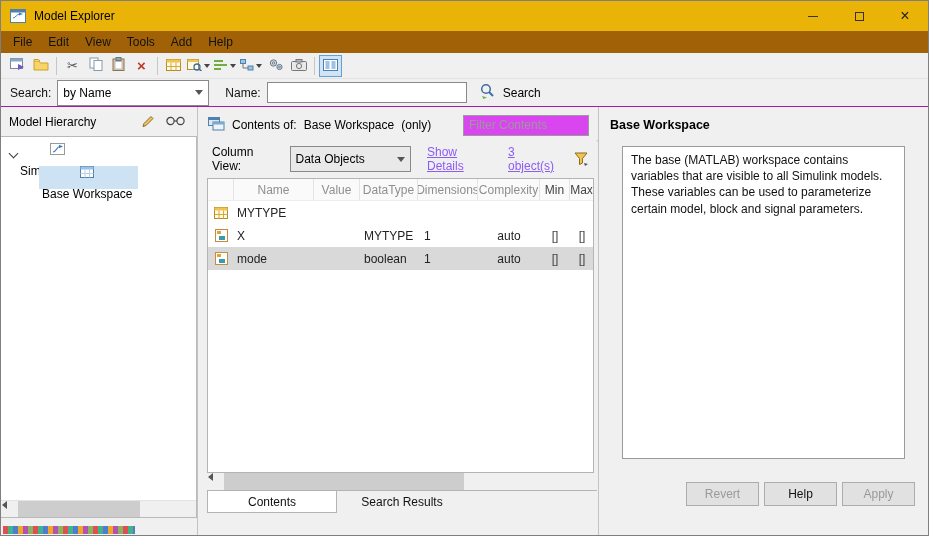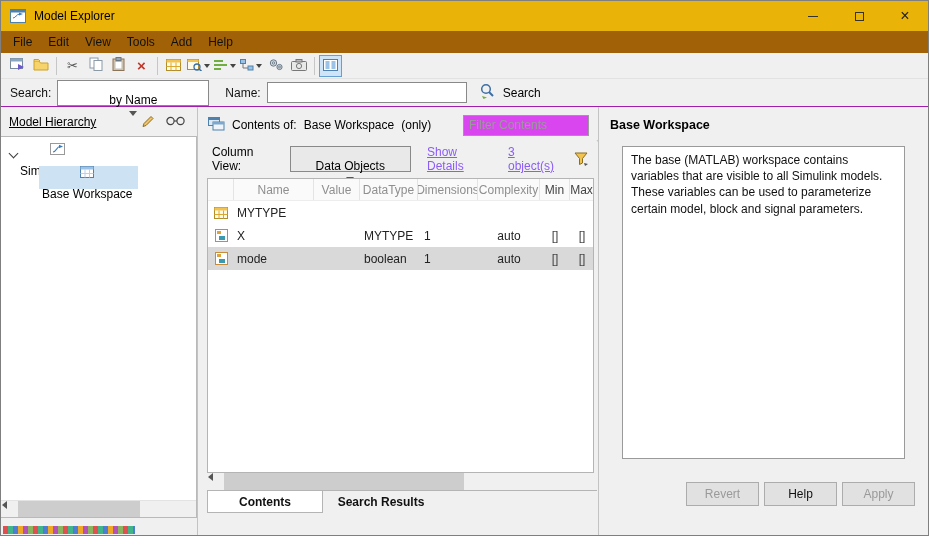--- a/index.html
+++ b/index.html
@@ -27,33 +27,33 @@
   .tbtn.active { background:#cfe4f7; border:1px solid #66a0d2; }
   .tsep { width:1px; height:18px; background:#c6c6c6; margin:0 4px; }
   .dd-caret { width:0; height:0; border:3px solid transparent; border-top:4px solid #444; margin-left:2px; margin-top:4px; }
   .glyph { font-size:13px; color:#555; line-height:1; }
   .glyph.red { color:#c0392b; font-size:15px; font-weight:bold; }
 
   
   .searchbar { position:absolute; top:78px; left:0; right:0; height:28px; display:flex; align-items:center; border-bottom:1px solid #a21caf; background:#f0f0f0; font-size:12px; }
   .lbl { color:#111; }
   .searchbar .lbl.first { margin-left:9px; }
-  .combo { display:flex; align-items:center; justify-content:space-between; background:#fff; border:1px solid #898989; height:21px; padding:12px 5px; font-size:12px;flex-direction:column; }
+  .combo { display:flex; align-items:center; justify-content:space-between; background:#fff; border:1px solid #898989; height:21px; padding:12px 5px; font-size:12px; }
   .combo.byname { width:152px; margin-left:6px; }
   .dd-arrow { width:0; height:0; border:4px solid transparent; border-top:5px solid #555; margin-top:4px; }
   .name-lbl { margin-left:16px; }
   .name-input { width:200px; height:21px; border:1px solid #898989; margin-left:6px; font-size:12px; padding:0 4px; background:#fff; }
   .search-btn { display:flex; align-items:center; margin-left:12px; gap:7px;text-align:center; }
 
   
   .main { position:absolute; top:106px; left:0; right:0; bottom:0; }
 
   
   .left { position:absolute; left:0; top:0; width:197px; bottom:0; border-right:1px solid #c3c3c3; }
-  .left-header { height:30px; display:flex; align-items:center; font-size:12px; padding-left:8px;text-decoration:underline; }
+  .left-header { height:30px; display:flex; align-items:center; font-size:12px; padding-left:8px; }
   .left-tools { margin-left:auto; display:flex; gap:11px; padding-right:12px; align-items:center; }
   .tree { position:absolute; top:29px; left:0; width:196px; height:382px; background:#fff; border:1px solid #b9b9b9; border-left:none; }
   .tree-row { height:23px; display:flex; align-items:center; font-size:12px; white-space:nowrap; }
   .tree-pad { padding-top:6px; }
   .chev { width:7px; height:7px; border-right:1px solid #3c3c3c; border-bottom:1px solid #3c3c3c; display:inline-block; flex:none; }
   .chev.down { transform:rotate(45deg); margin-top:-3px; }
   .chev.right { transform:rotate(-45deg); }
   .titem { display:flex; align-items:center; height:100%; padding:0 5px 0 3px; gap:6px;flex-direction:column; }
   .titem.selected { background:#cde2f3; }
   .hscroll { position:absolute; left:0; right:0; bottom:0; height:17px; background:#f0f0f0; display:flex; border-top:1px solid #e3e3e3; }
@@ -88,21 +88,21 @@
   .trow:not(.thead) .c-dt { padding-left:4px; }
   .c-dim  { width:60px; }
   .trow:not(.thead) .c-dim { padding-left:6px; }
   .c-cplx { width:62px; text-align:center; }
   .c-min  { width:30px; text-align:center; color:#444; }
   .c-max  { width:24px; text-align:center; color:#444; }
   .trow.selected { background:#d9d9d9; }
 
   .mid-hscroll { position:absolute; left:5px; width:387px; bottom:45px; height:17px; display:flex; background:#f0f0f0; }
   .tabs { position:absolute; left:5px; right:0; bottom:22px; height:23px; border-top:1px solid #b4b4b4; display:flex; font-size:12px; }
-  .tab { width:116px; display:flex; align-items:center; justify-content:center; color:#111;font-weight:bold; }
+  .tab { width:130px; display:flex; align-items:center; justify-content:center; color:#111; }
   .tab.active { background:#fff; border:1px solid #b4b4b4; border-top:none; margin-top:0; }
 
   
   .right { position:absolute; left:597px; right:0; top:0; bottom:0; border-left:1px solid #c3c3c3; background:#f0f0f0; }
   .right-title { font-size:12.5px; font-weight:bold; margin:11px 0 0 11px; color:#000; }
   .desc-box { position:absolute; top:39px; left:23px; right:23px; height:313px; background:#fff; border:1px solid #9a9a9a; padding:5px 8px; font-size:12px; line-height:1.35; color:#111; }
   .btn-row { position:absolute; bottom:29px; right:13px; display:flex; gap:5px; }
   .btn { width:73px; height:24px; background:#e1e1e1; border:1px solid #acacac; display:flex; align-items:center; justify-content:center; font-size:12px; color:#111; }
   .btn.disabled { color:#9a9a9a; }
 

